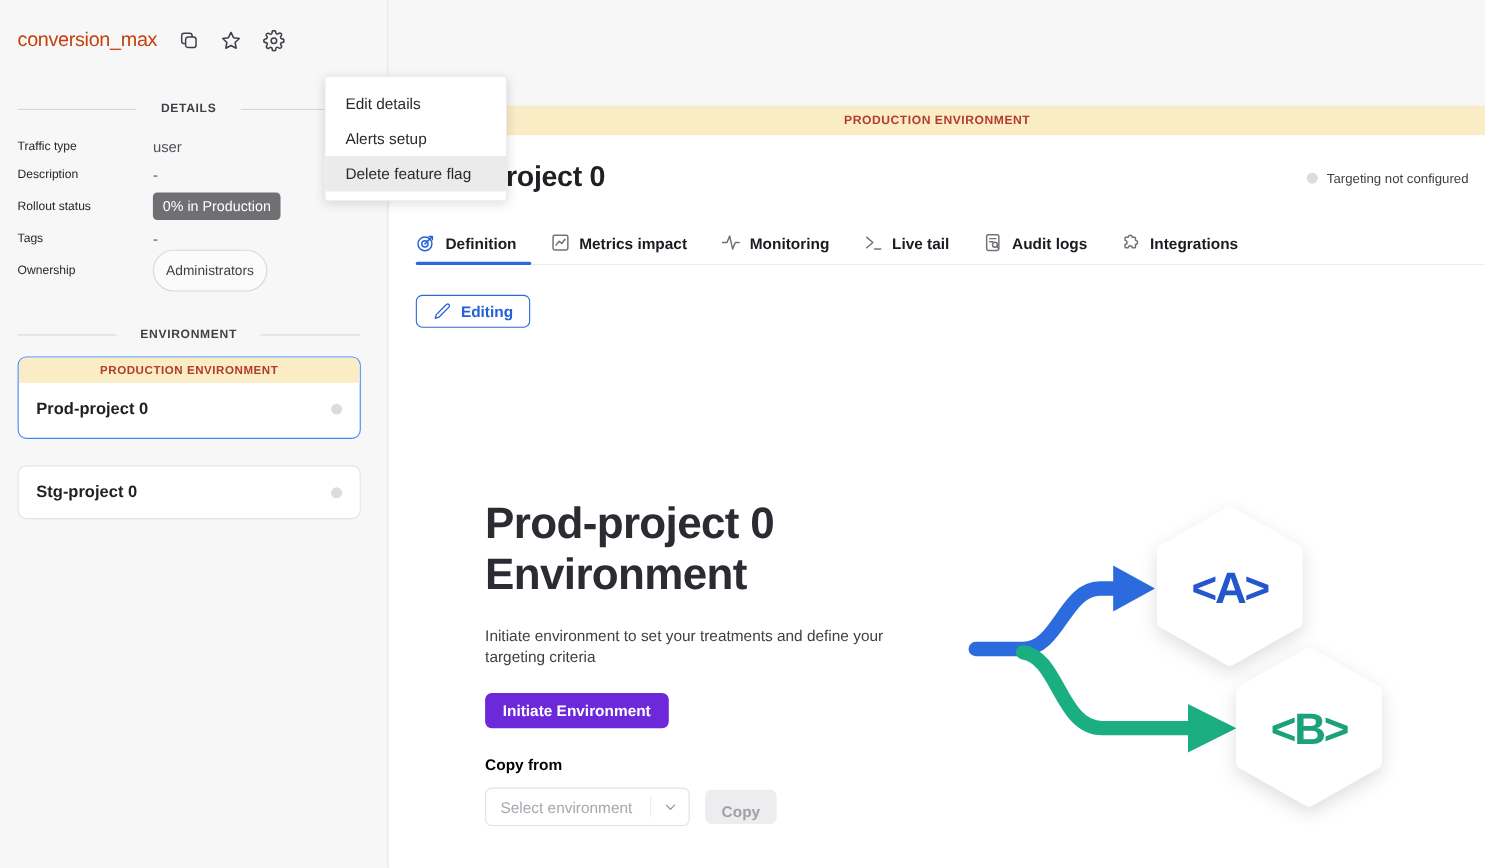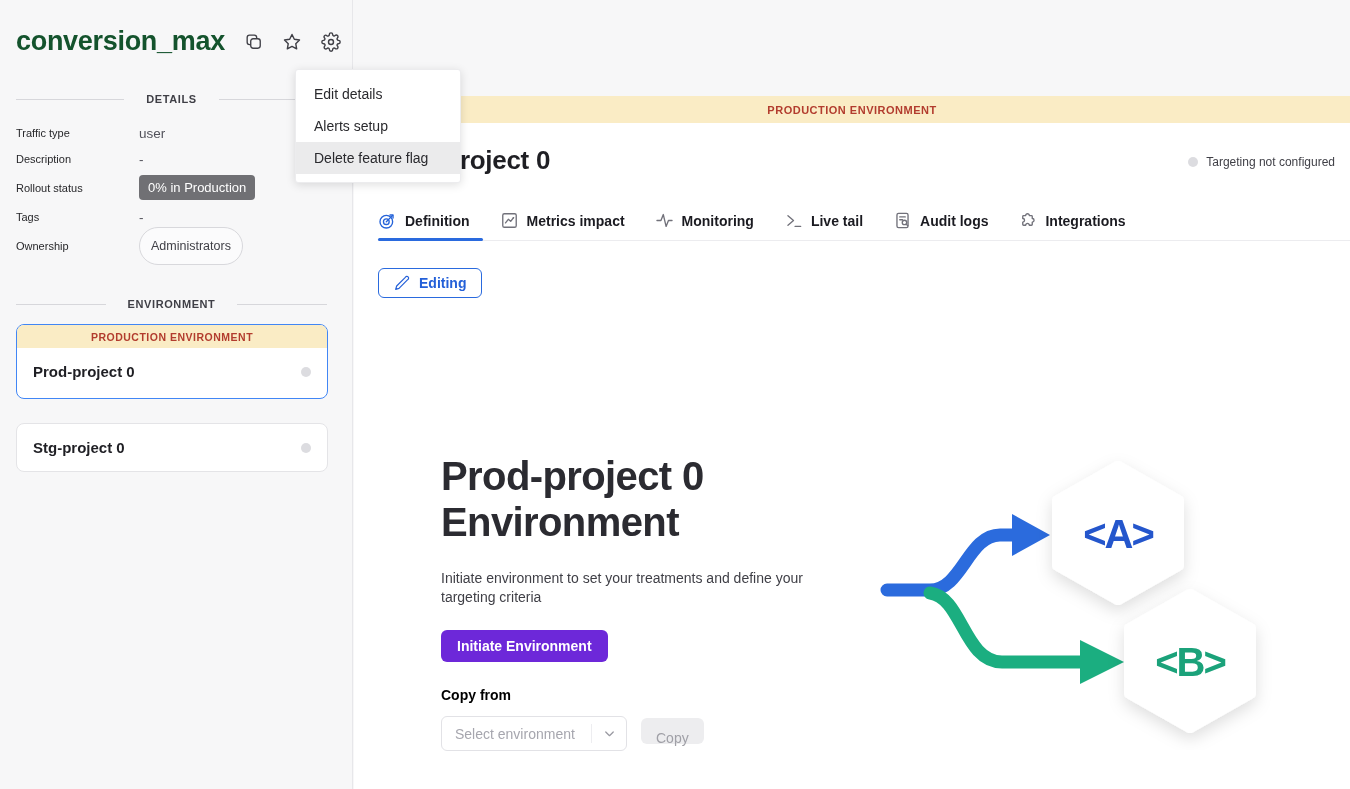--- a/index.html
+++ b/index.html
@@ -10,21 +10,21 @@
     background: #f7f7f8;
     color: #1f1f24;
     overflow: hidden;
   }
   
   .sidebar {
     position:absolute; left:0; top:0; width:353px; height:789px;
     background:#f7f7f8; border-right:1px solid #e7e7ea;
   }
   .flag-header { position:absolute; left:16px; top:26px; display:flex; align-items:center; gap:19px; }
-  .flag-title { font-size:27px; font-weight:700; color:#14532d; letter-spacing:-0.3px; }
+  .flag-title { font-size:18px; font-weight:400; color:#c2410c; letter-spacing:-0.3px; }
   .hicon { display:flex; align-items:center; cursor:pointer; }
   .hicon svg { stroke:#3f3f46; fill:none; stroke-width:1.7; stroke-linecap:round; stroke-linejoin:round; }
 
   .sec-head { position:absolute; left:16px; right:25px; display:flex; align-items:center; gap:22px; }
   .sec-head .line { flex:1; height:1px; background:#d7d7db; }
   .sec-head .lbl { font-size:11px; font-weight:700; letter-spacing:0.6px; color:#3f3f46; }
   .sec-details { top:93px; }
   .sec-env { top:298px; }
 
   .detail-rows { position:absolute; left:16px; top:120px; right:20px; }
@@ -81,22 +81,22 @@
   .select {
     position:absolute; left:87px; top:593px; width:186px; height:35px;
     border:1px solid #e2e2e6; border-radius:6px; background:#fff;
     display:flex; align-items:center; cursor:pointer;
   }
   .select .ph { flex:1; padding-left:13px; font-size:14px; color:#a6a6ae; white-space:nowrap; }
   .select .divider { width:1px; height:19px; background:#ededf0; }
   .select .chev { width:34px; display:flex; align-items:center; justify-content:center; }
   .select .chev svg { stroke:#9a9aa2; fill:none; stroke-width:2; stroke-linecap:round; stroke-linejoin:round; }
   .copy-btn {
-    position:absolute; left:287px; top:595px; height:26px; background:#ededef; border:none; border-radius:6px;
-    color:#a0a0a7; font-size:14px; font-weight:400; padding:12px 15px; cursor:pointer;
+    position:absolute; left:287px; top:595px; height:31px; background:#ededef; border:none; border-radius:6px;
+    color:#a0a0a7; font-size:14px; font-weight:700; padding:12px 15px; cursor:pointer;
     font-family:"Liberation Sans", sans-serif;
   }
   .illustration { position:absolute; left:520px; top:327px; }
 
   
   .menu {
     position:absolute; left:295px; top:69px; width:166px; z-index:50;
     background:#fff; border:1px solid #ececee; border-radius:3px;
     box-shadow:0 2px 10px rgba(0,0,0,0.13); padding:8px 0;
   }

